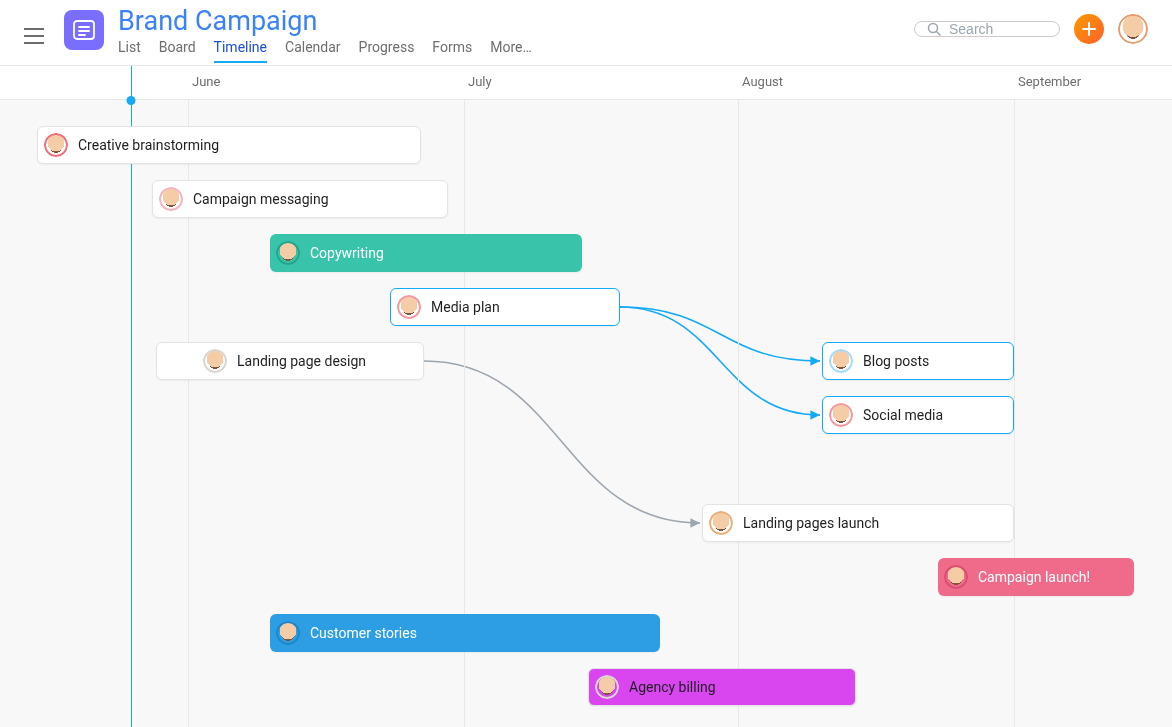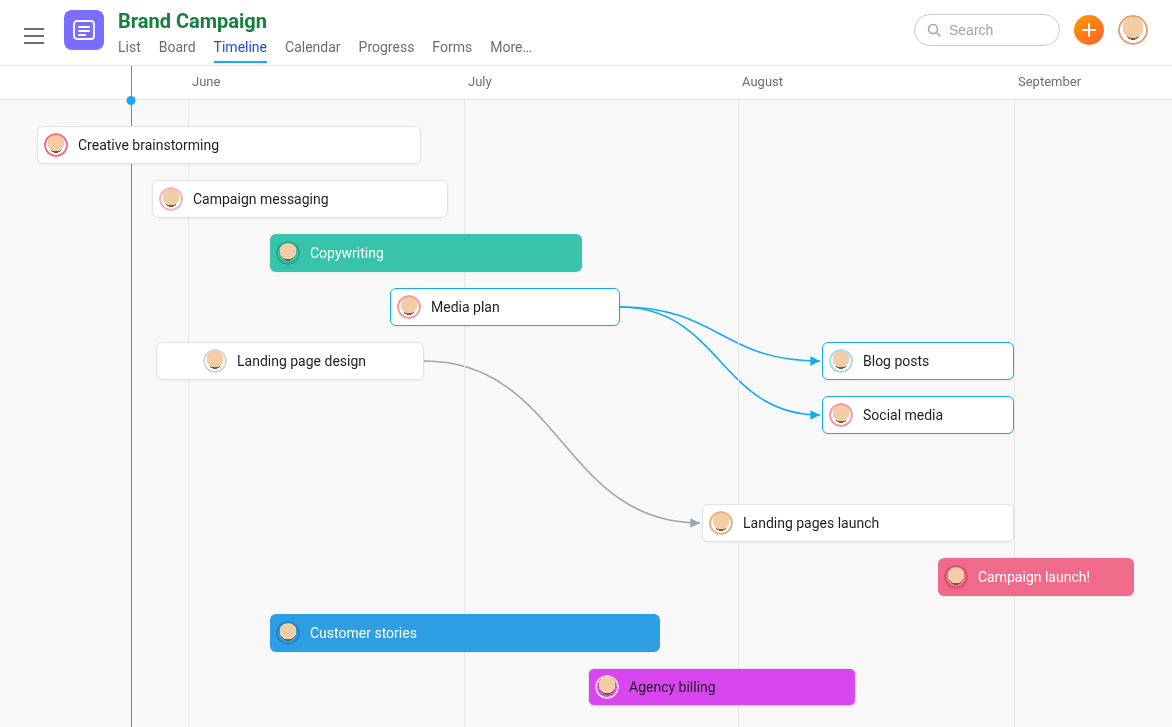--- a/index.html
+++ b/index.html
@@ -33,23 +33,23 @@
     margin-top: 2px;
     width: 40px; height: 40px;
     border-radius: 8px;
     background: #796eff;
     display: flex; align-items: center; justify-content: center;
   }
   .project-icon svg { display: block; }
 
   .title-col { display: flex; flex-direction: column; }
   .title {
-    font-size: 20px;
-    font-weight: 700;
-    color: #15803d;
+    font-size: 27px;
+    font-weight: 400;
+    color: #3b82f6;
     line-height: 24px;
     padding-top: 1px;
   }
   .tabs {
     display: flex;
     gap: 18px;
     margin-top: 6px;
     font-size: 14px;
   }
   .tab {
@@ -65,21 +65,21 @@
 
   .top-right {
     position: absolute;
     right: 24px;
     top: 14px;
     display: flex;
     align-items: center;
     gap: 14px;
   }
   .search {
-    width: 146px; height: 32px;
+    width: 146px; height: 16px;
     border: 1px solid #cfcbcb;
     border-radius: 16px;
     display: flex; align-items: center;
     padding: 0 12px;
     gap: 8px;
     color: #9ca6af;
     font-size: 14px;
   }
   .search svg { flex: none; }
   .search input {

